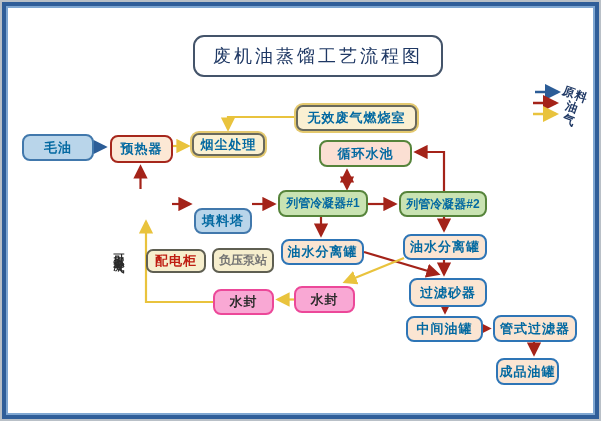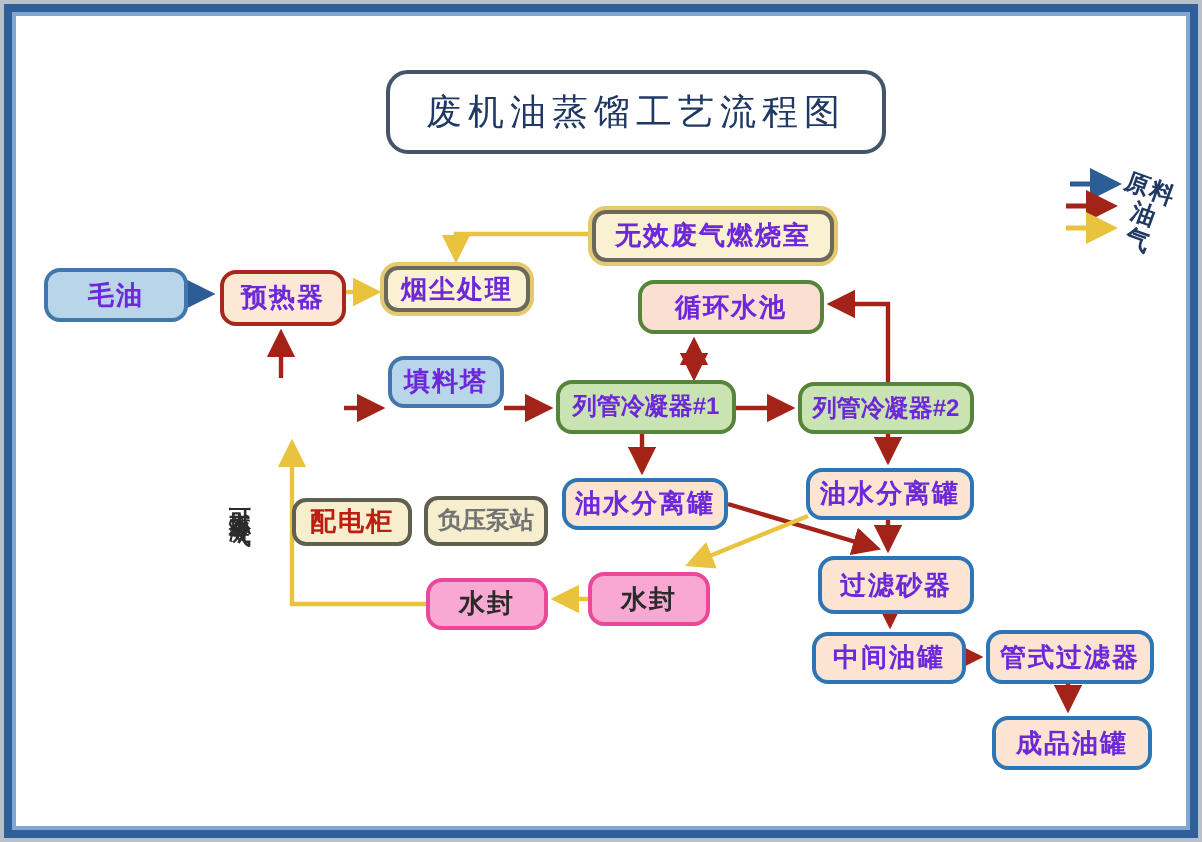--- a/index.html
+++ b/index.html
@@ -4,21 +4,21 @@
 <style>
   html,body{margin:0;padding:0;background:#9aa3ac;font-family:"Liberation Sans","DejaVu Sans",sans-serif;}
   .canvas{position:relative;width:601px;height:421px;background:#b9c0c7;box-sizing:border-box;padding:2px;}
   .frame{position:relative;width:100%;height:100%;box-sizing:border-box;background:#ffffff;
          border:4px solid #2f5e99;box-shadow:inset 0 0 0 2px #7fa7d2;}
   .layer{position:absolute;left:0;top:0;width:601px;height:421px;pointer-events:none;}
   .title-box{position:absolute;left:187px;top:29px;width:246px;height:38px;border:2px solid #44546a;
          border-radius:11px;display:flex;align-items:center;justify-content:center;
          font-size:18px;font-weight:normal;color:#1f3864;letter-spacing:3px;background:#fff;}
   .node{position:absolute;display:flex;align-items:center;justify-content:center;font-weight:bold;
-        font-size:13px;border-radius:8px;box-sizing:border-box;white-space:nowrap;color:#6d28d9;
+        font-size:13px;border-radius:8px;box-sizing:border-box;white-space:nowrap;color:#0369a1;
         letter-spacing:1px;}
   .sm{font-size:12px;letter-spacing:0;}
   .st-blue{background:#b9d5ea;border:2px solid #4178ac;}
   .st-redcream{background:#fce8d5;border:2px solid #a6271c;}
   .st-darkyellow{background:#faf0d2;border:2px solid #69695c;box-shadow:0 0 0 2px #e4c96f;border-radius:7px;}
   .st-greenpink{background:#fbdfd3;border:2px solid #56843b;}
   .st-green{background:#c9e3b2;border:2px solid #56843b;}
   .st-bluecream{background:#fbe5d2;border:2px solid #2e75b6;}
   .st-darkcream{background:#f6eecd;border:2px solid #5f5f52;border-radius:7px;}
   .st-greenyellow{background:#f9a8d4;border:2px solid #ec4899;}
@@ -76,29 +76,29 @@
 
   <span class="legend-label" style="left:557px;top:76px;">原料</span>
   <span class="legend-label" style="left:560px;top:91px;">油</span>
   <span class="legend-label" style="left:557px;top:104px;">气</span>
 
   <div class="node st-blue" style="left:16px;top:128px;width:72px;height:27px;">毛油</div>
   <div class="node st-redcream" style="left:104px;top:129px;width:63px;height:28px;">预热器</div>
   <div class="node st-darkyellow" style="left:186px;top:127px;width:73px;height:23px;">烟尘处理</div>
   <div class="node st-darkyellow" style="left:290px;top:99px;width:121px;height:26px;">无效废气燃烧室</div>
   <div class="node st-greenpink" style="left:313px;top:134px;width:93px;height:27px;">循环水池</div>
-  <div class="node st-blue" style="left:188px;top:172px;width:58px;height:26px;">填料塔</div>
+  <div class="node st-blue" style="left:188px;top:202px;width:58px;height:26px;">填料塔</div>
   <div class="node st-green sm" style="left:272px;top:184px;width:90px;height:27px;">列管冷凝器#1</div>
   <div class="node st-green sm" style="left:393px;top:185px;width:88px;height:26px;">列管冷凝器#2</div>
   <div class="node st-bluecream" style="left:275px;top:233px;width:83px;height:26px;">油水分离罐</div>
   <div class="node st-bluecream" style="left:397px;top:228px;width:84px;height:26px;">油水分离罐</div>
   <div class="node st-bluecream" style="left:403px;top:272px;width:78px;height:29px;">过滤砂器</div>
   <div class="node st-bluecream" style="left:400px;top:310px;width:77px;height:26px;">中间油罐</div>
   <div class="node st-bluecream" style="left:487px;top:309px;width:84px;height:27px;">管式过滤器</div>
-  <div class="node st-bluecream" style="left:490px;top:352px;width:80px;height:27px;">成品油罐</div>
+  <div class="node st-bluecream" style="left:490px;top:352px;width:63px;height:27px;">成品油罐</div>
   <div class="node st-darkcream t-red" style="left:140px;top:243px;width:60px;height:24px;">配电柜</div>
   <div class="node st-darkcream sm" style="left:206px;top:242px;width:62px;height:25px;color:#737373;">负压泵站</div>
   <div class="node st-greenyellow" style="left:207px;top:283px;width:61px;height:26px;color:#2b2b2b;">水封</div>
   <div class="node st-greenyellow" style="left:288px;top:280px;width:61px;height:27px;color:#2b2b2b;">水封</div>
 
   <div class="vlabel">可燃不凝气</div>
 
 </div>
 </div>
 

